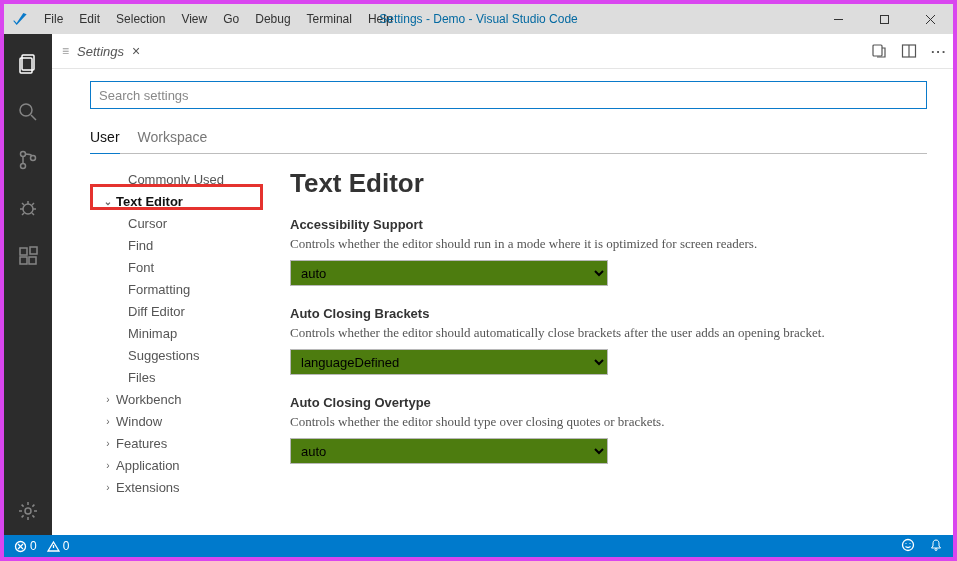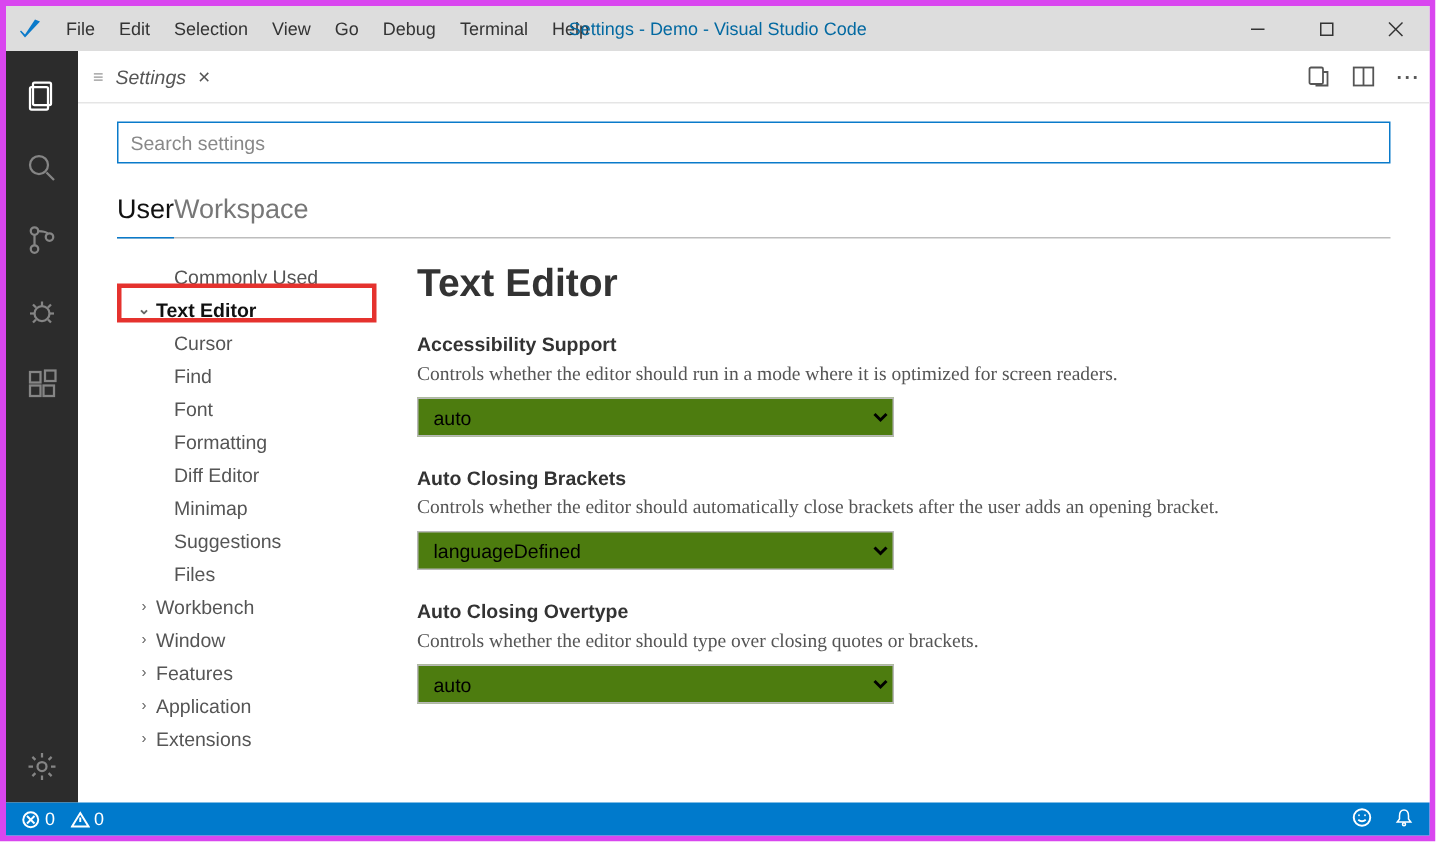--- a/index.html
+++ b/index.html
@@ -23,23 +23,23 @@
   
   .editor { flex: 1; display: flex; flex-direction: column; background: #fff; min-width: 0; }
   .tabbar { height: 35px; display: flex; align-items: center; border-bottom: 1px solid #e5e5e5; padding-right: 6px; }
   .tabbar .tab { height: 35px; display: flex; align-items: center; padding: 0 10px; font-style: italic; color: #555; gap: 8px; }
   .tabbar .tab .lines-icon { color: #999; font-size: 12px; }
   .tabbar .tab .close { font-style: normal; color: #555; font-size: 14px; }
   .tabbar .right-icons { margin-left: auto; display: flex; gap: 14px; align-items: center; color: #555; }
   .tabbar .right-icons .ico { width: 16px; height: 16px; display: flex; align-items: center; justify-content: center; }
   .tabbar .dots { letter-spacing: 1px; font-weight: bold; }
   
-  .settings-body { flex: 1; display: flex; flex-direction: column; padding: 12px 26px 0 26px; min-height: 0; }
+  .settings-body { flex: 1; display: flex; flex-direction: column; padding: 12px 26px 0 38px; min-height: 0; }
   .search-box { border: 1px solid #0a7aca; height: 28px; display: flex; align-items: center; padding: 0 8px; color: #888; font-size: 13px; }
-  .scope-tabs { display: flex; border-bottom: 1px solid #bdbdbd; margin-top: 14px; font-size: 18px; }
+  .scope-tabs { display: flex; gap: 18px; border-bottom: 1px solid #bdbdbd; margin-top: 14px; font-size: 14px; }
   .scope-tabs .scope { padding: 6px 0 8px 0; color: #777; }
   .scope-tabs .scope.active { color: #111; border-bottom: 1px solid #0a7aca; margin-bottom: -1px; }
   .settings-split { flex: 1; display: flex; margin-top: 10px; min-height: 0; overflow: hidden; }
   
   .tree { width: 176px; font-size: 13px; color: #555; padding-top: 4px; }
   .tree .row { height: 22px; display: flex; align-items: center; padding-left: 12px; white-space: nowrap; }
   .tree .row.indent1 { padding-left: 38px; }
   .tree .row .chev { display: inline-block; width: 12px; color: #666; font-size: 10px; text-align: center; margin-right: 2px; }
   .tree .row.selected { font-weight: 600; color: #111; }
   .red-box { position: absolute; border: 3px solid #e5322e; pointer-events: none; }

